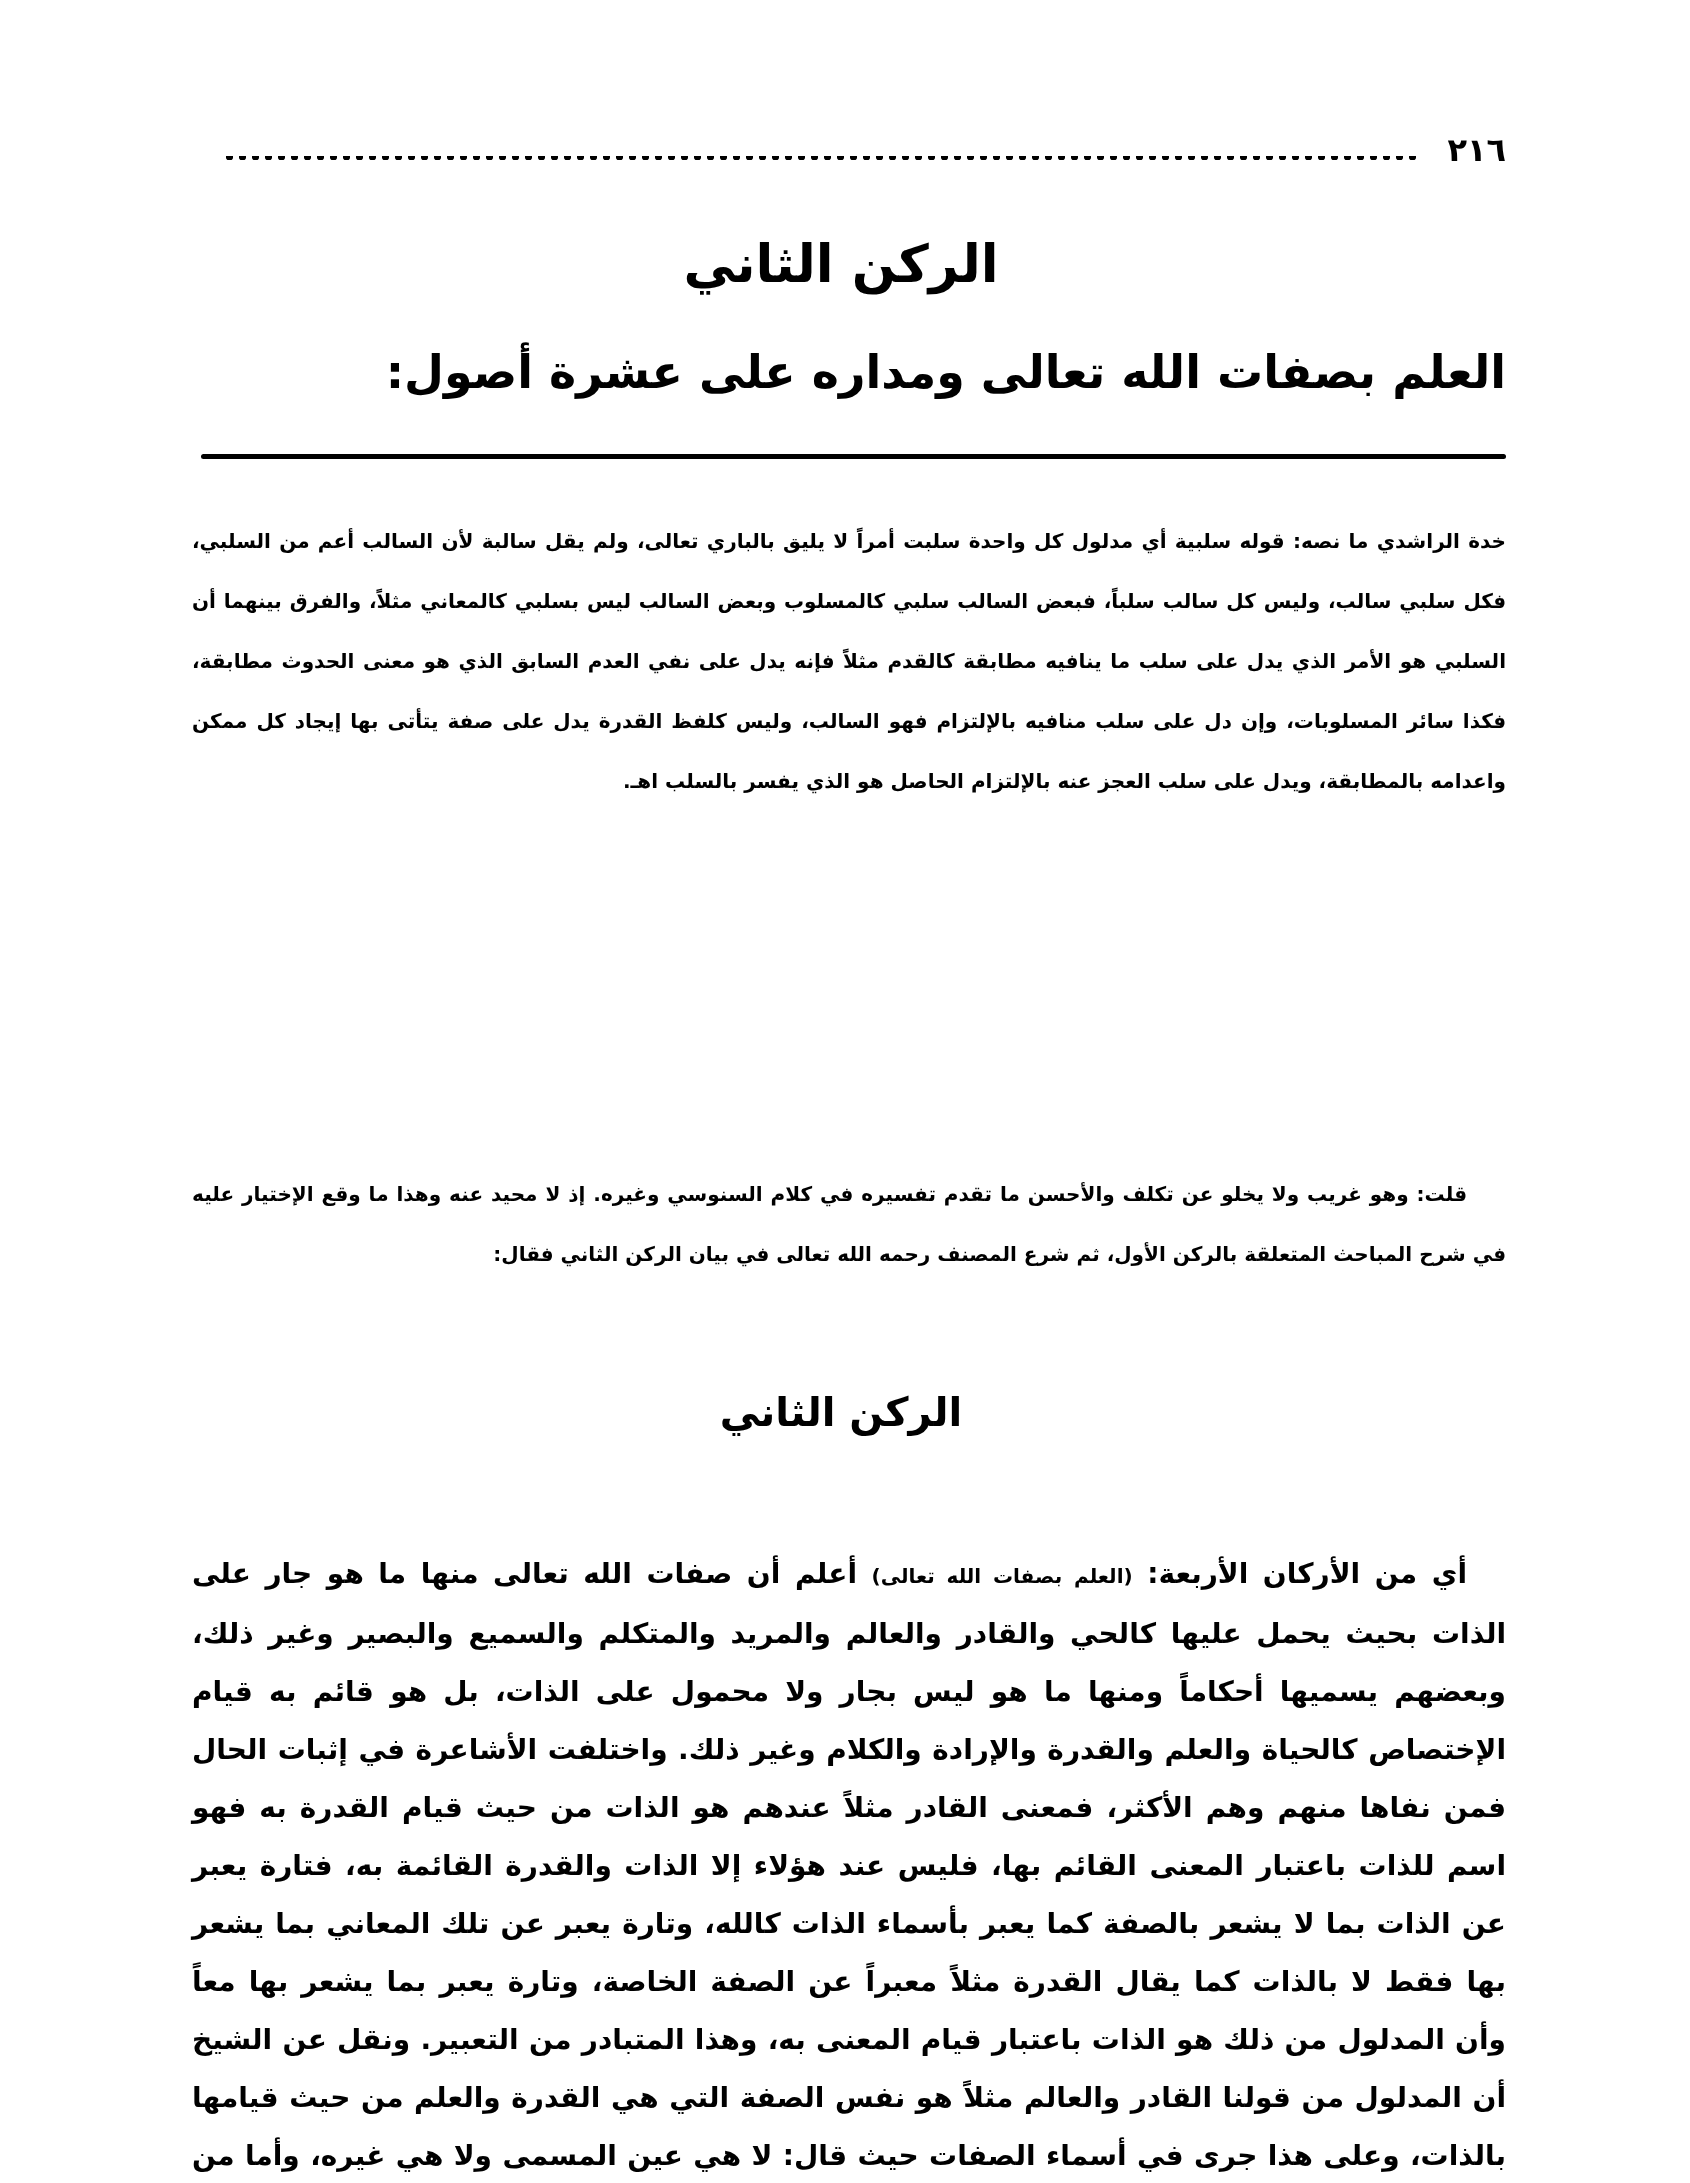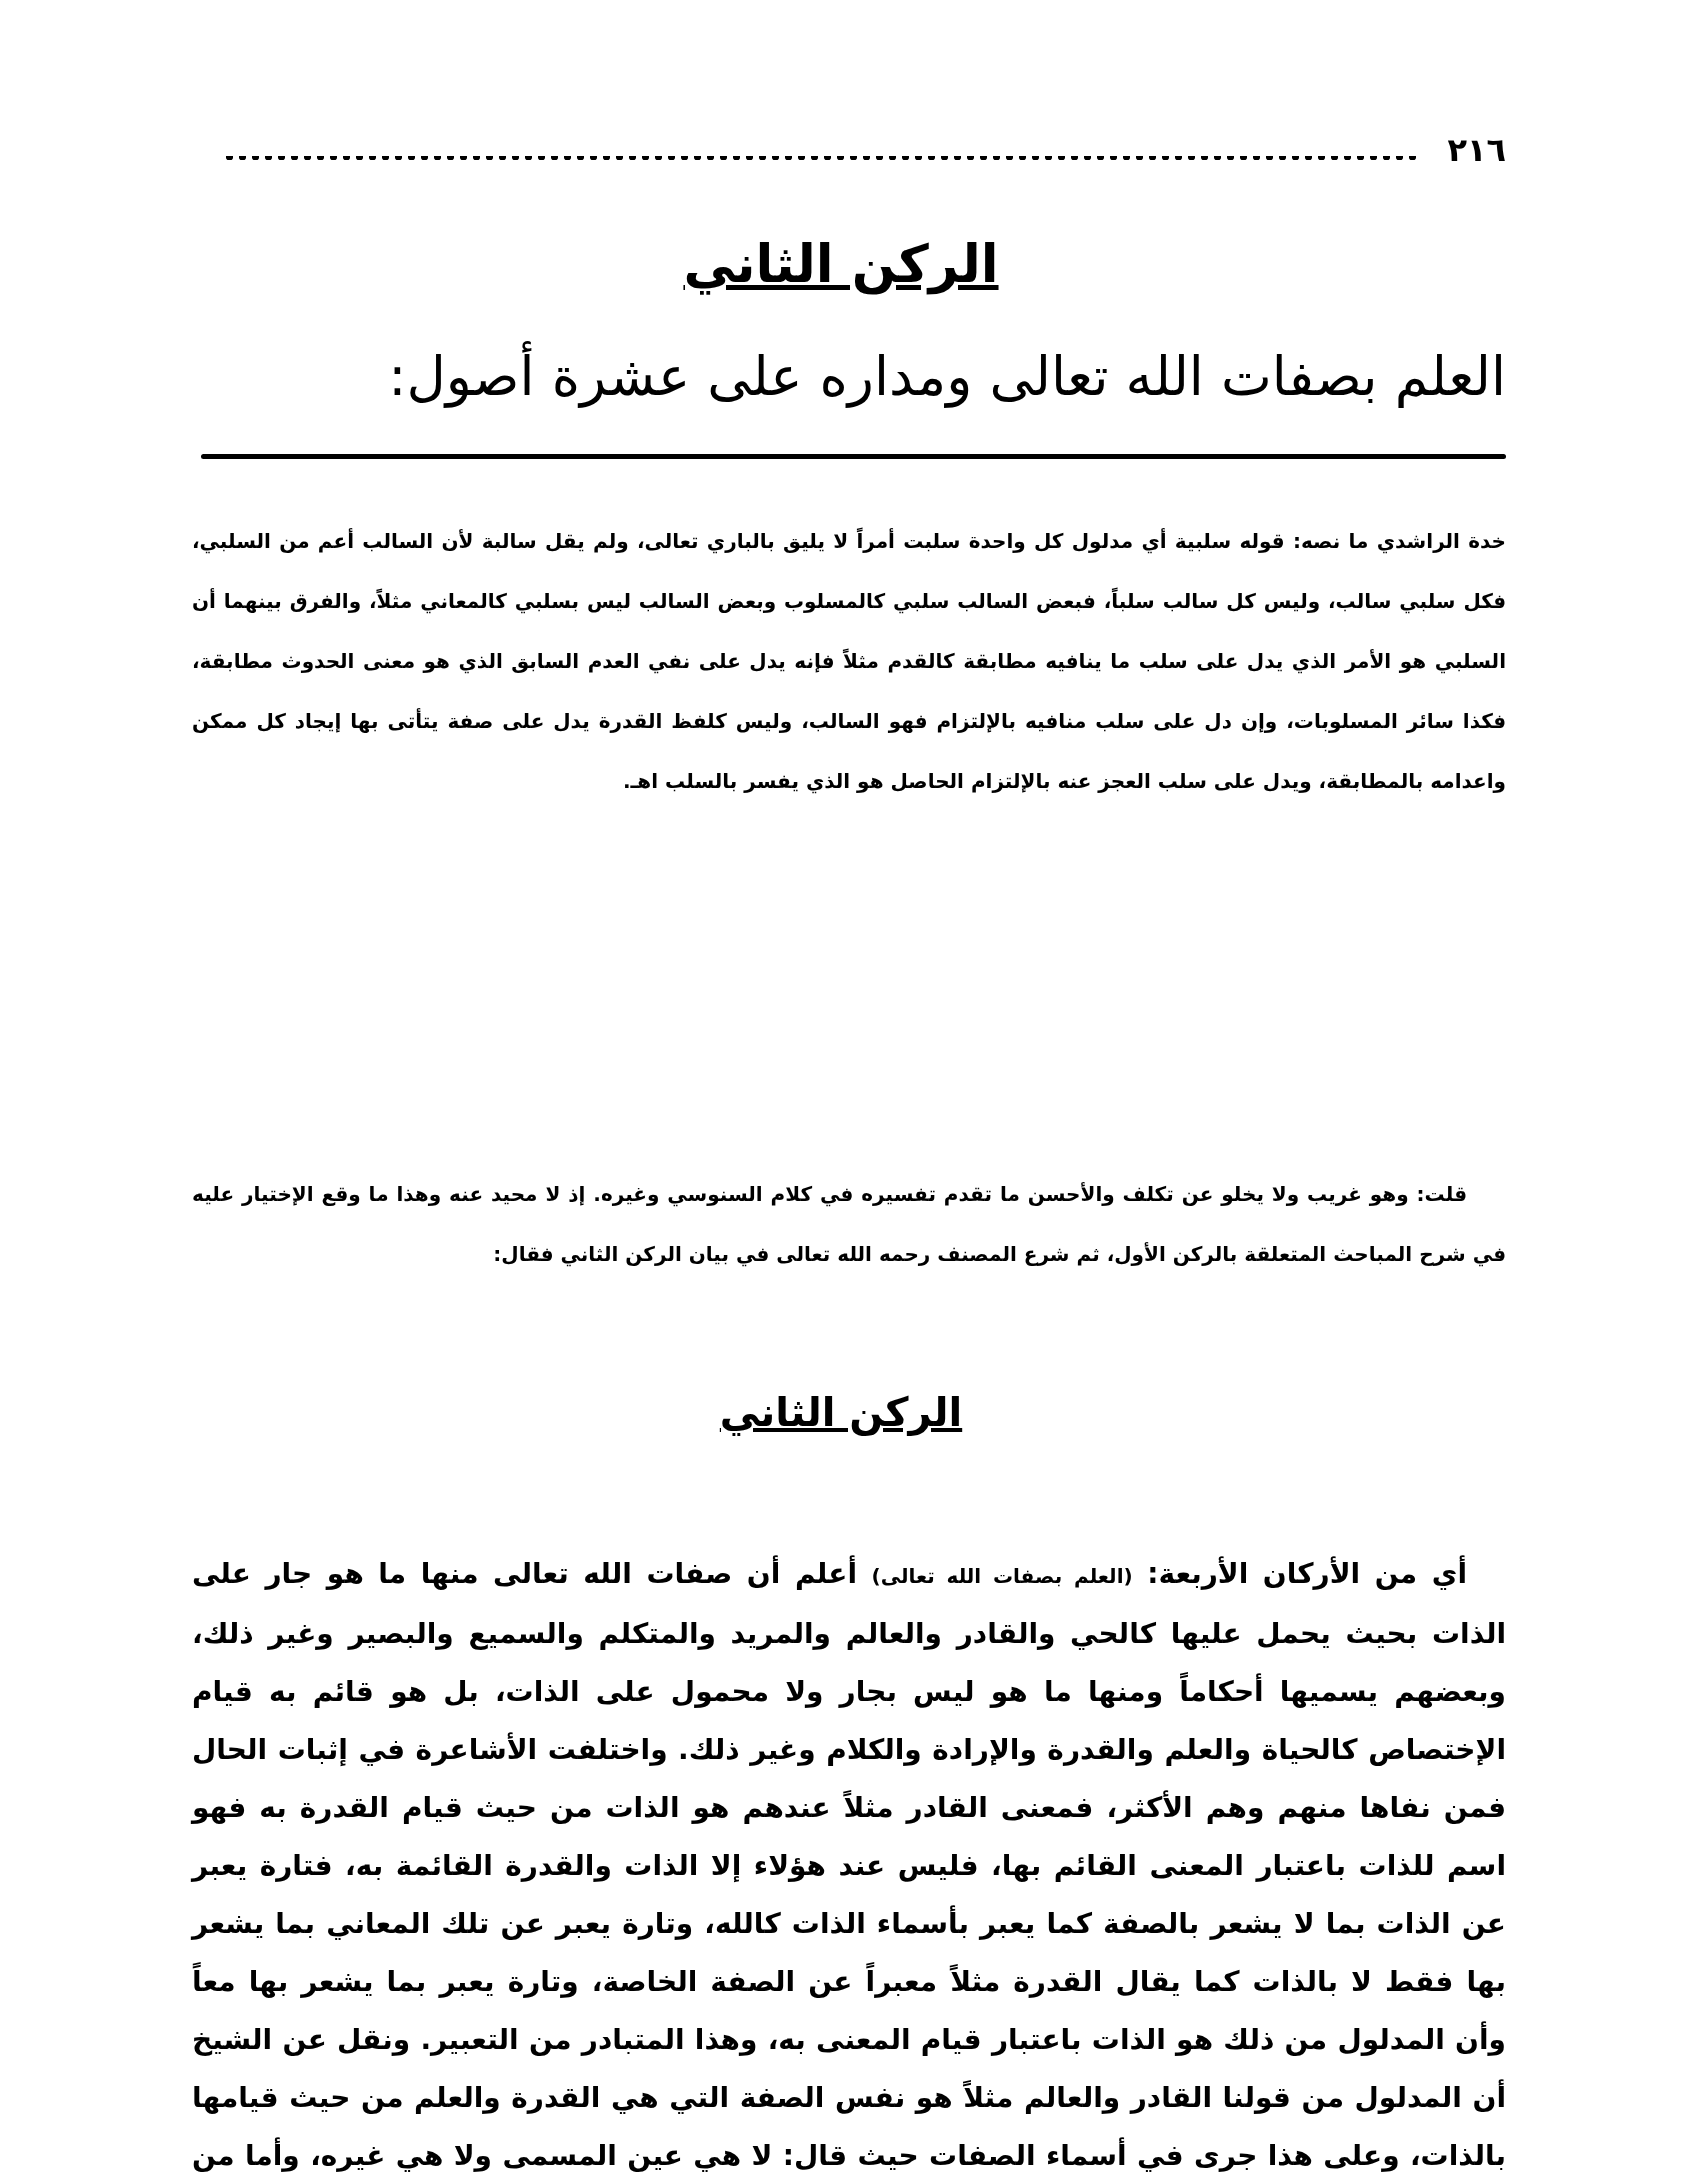--- a/index.html
+++ b/index.html
@@ -50,32 +50,31 @@
     }
     .running-header .header-title {
       white-space: nowrap;
     }
     .section-heading {
       position: absolute;
       left: 0;
       right: 16px;
       text-align: center;
       font-weight: bold;
-      text-decoration: underline;
     }
     .heading-1 {
       top: 234px;
       font-size: 52px;
     }
     .subheading {
       position: absolute;
       top: 345px;
       right: 0;
-      font-weight: normal;
-      font-size: 54px;
+      font-weight: bold;
+      font-size: 46px;
       white-space: nowrap;
     }
     .rule {
       position: absolute;
       top: 454px;
       left: 8.7px;
       right: 0;
       height: 5.2px;
       background: #000000;
       border-radius: 2.6px;

